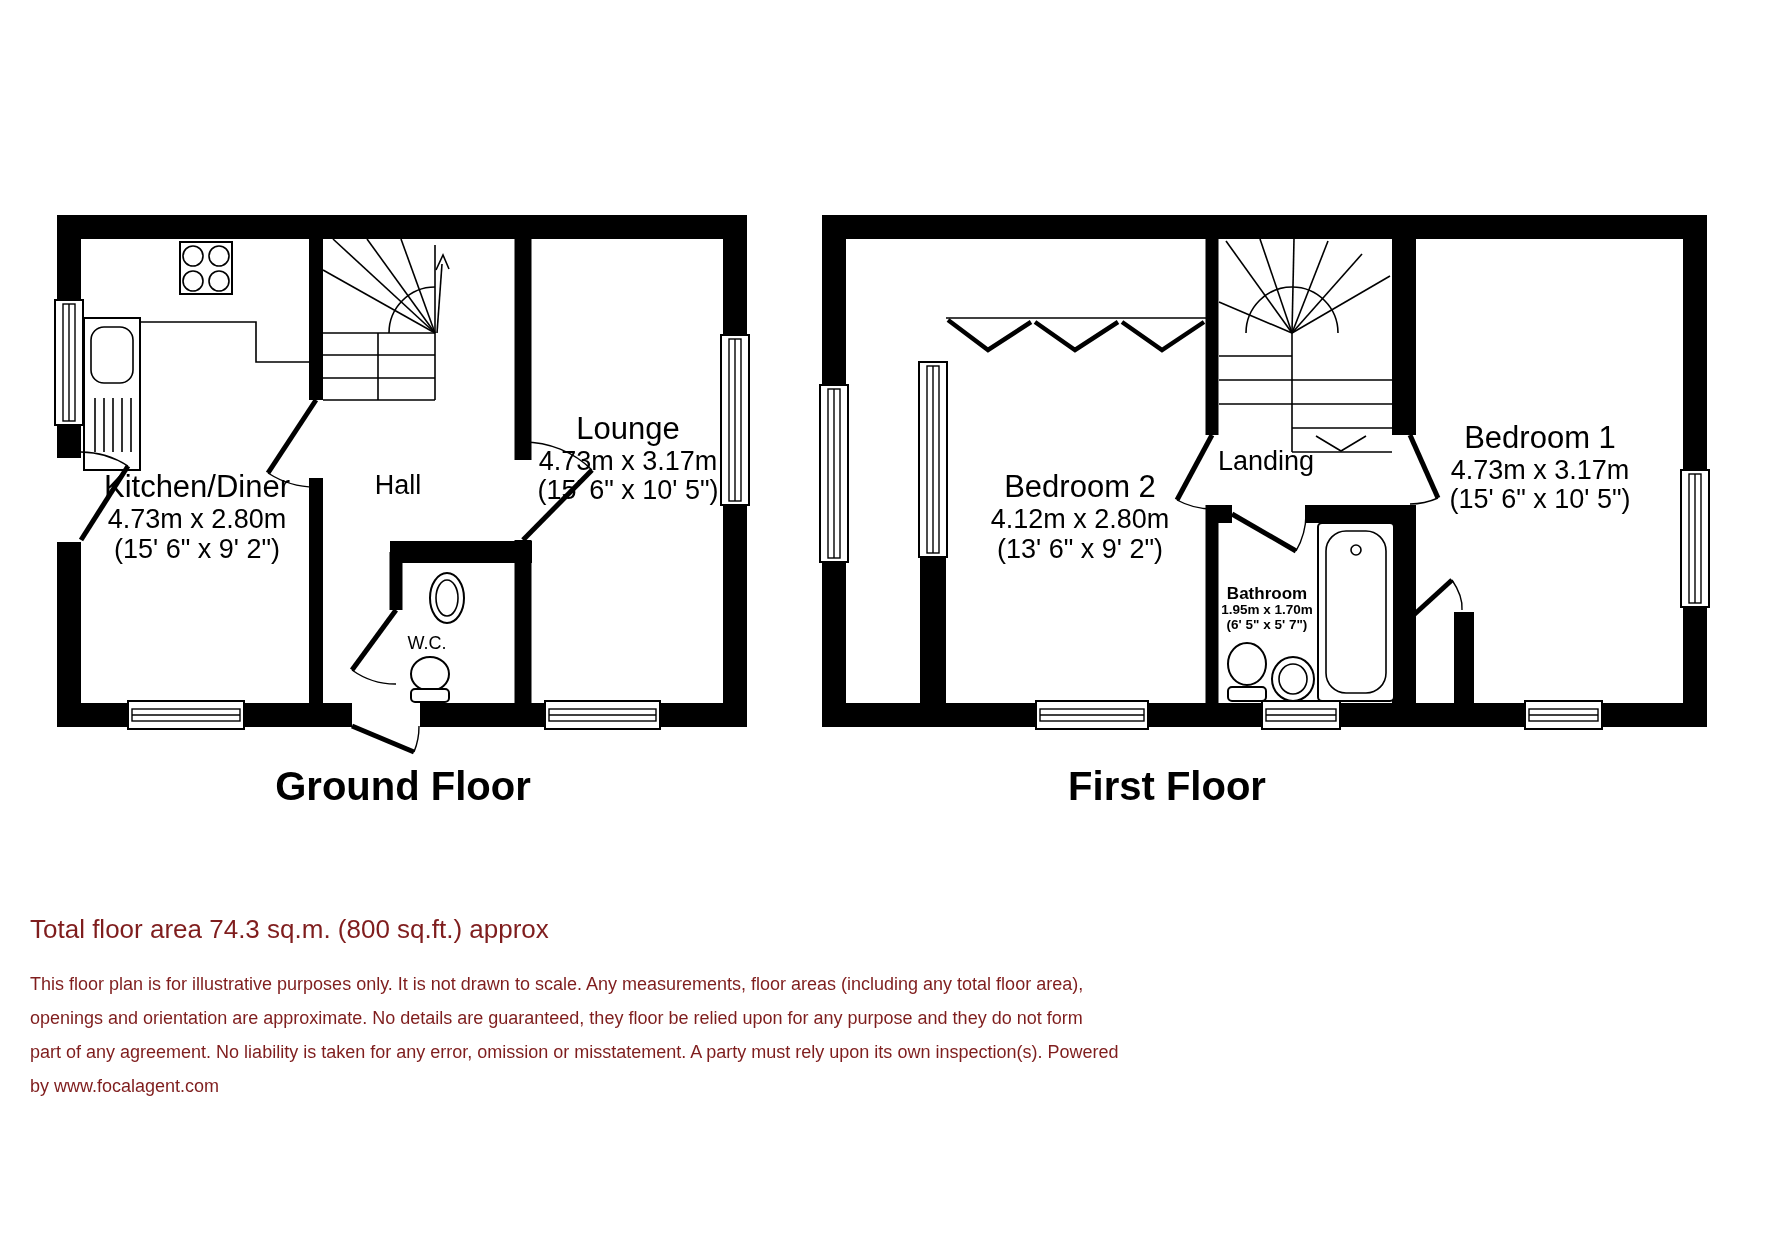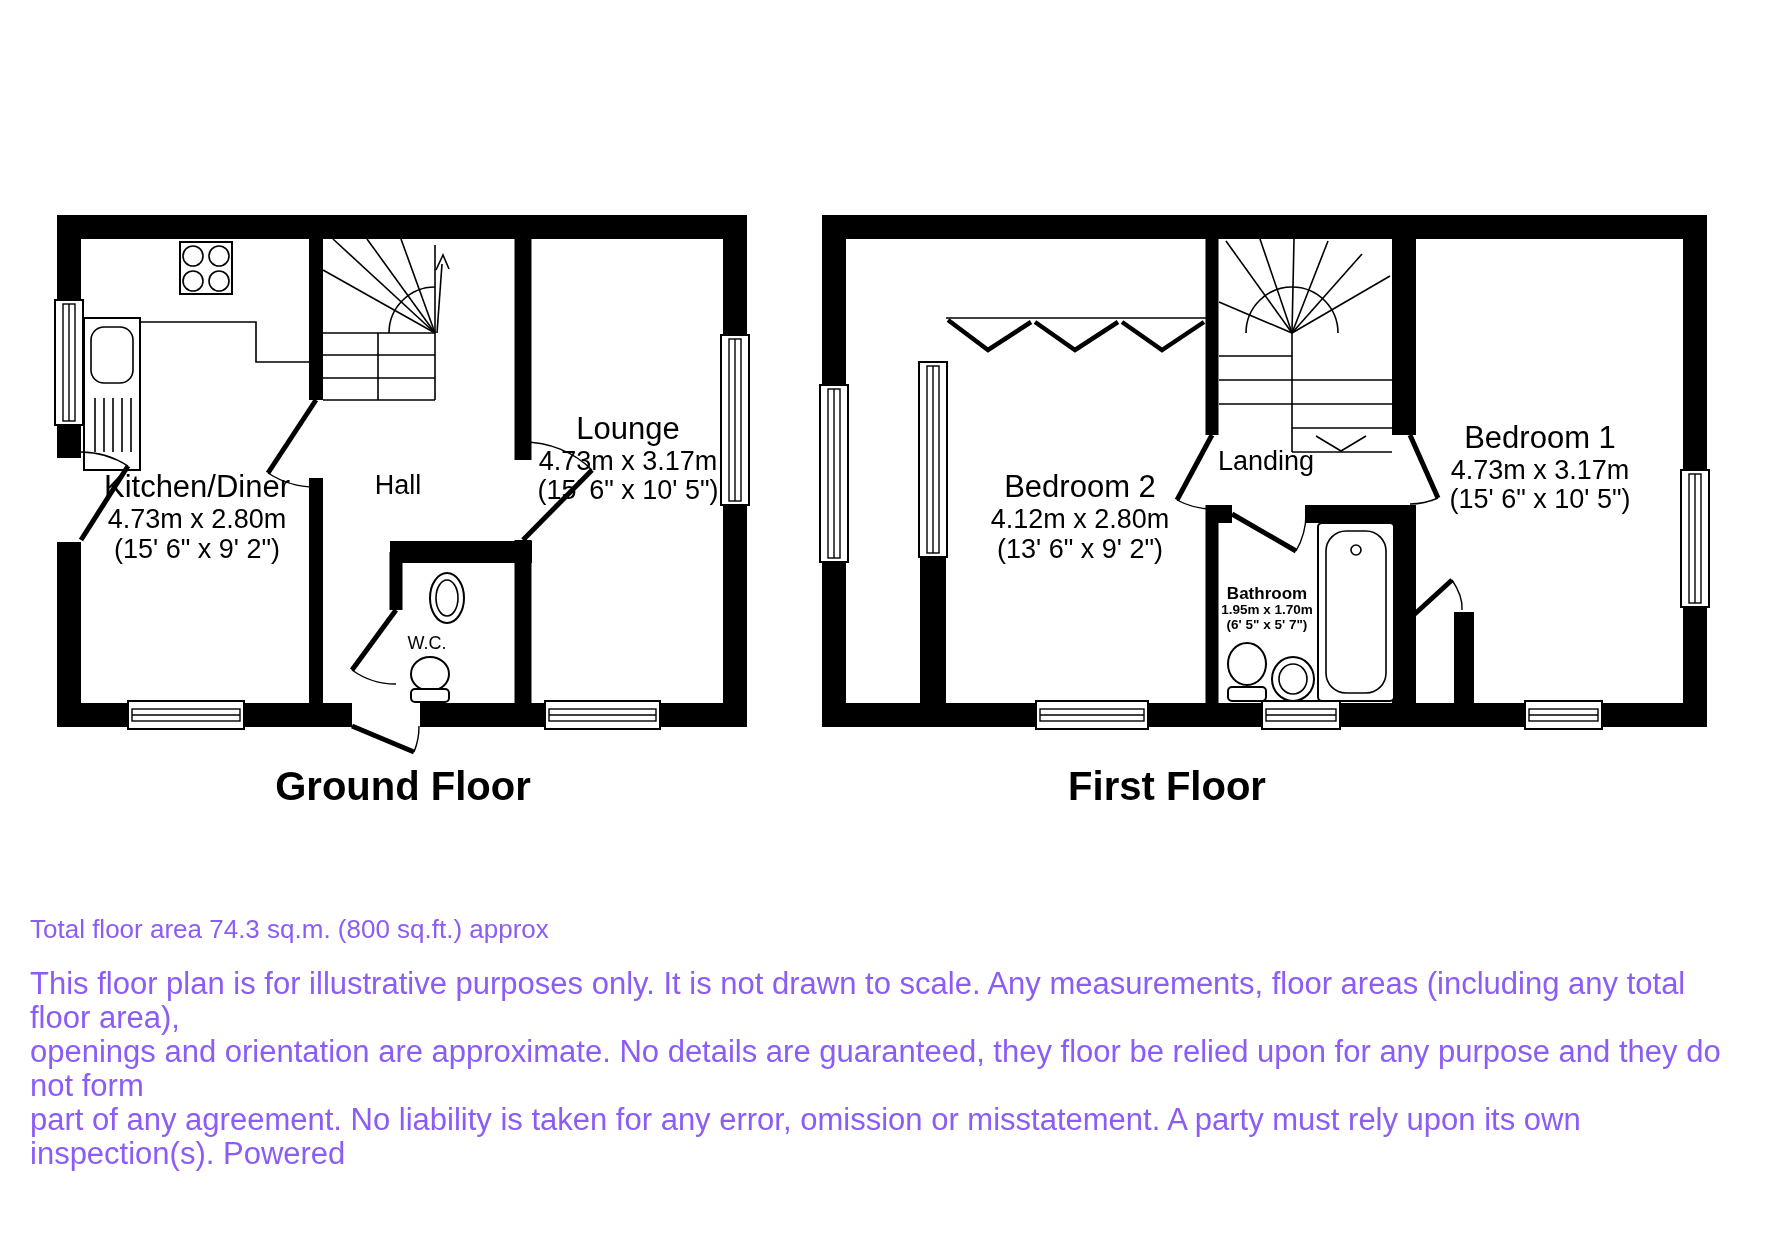--- a/index.html
+++ b/index.html
@@ -14,23 +14,23 @@
   .tiny-dim{font-size:13.5px;font-weight:bold;}
   .floor-title{font-size:40px;font-weight:bold;}
   .wall{stroke:#000;fill:none;}
   .thin{stroke:#000;stroke-width:1.6;fill:none;}
   .leaf{stroke:#000;stroke-width:5;fill:none;}
   .arc{stroke:#000;stroke-width:1.4;fill:none;}
   .fixture{stroke:#000;stroke-width:2;fill:#fff;}
   .win-outer{fill:#fff;stroke:#000;stroke-width:2;}
   .win-inner{fill:none;stroke:#000;stroke-width:1.4;}
   .gap{fill:#fff;stroke:none;}
-  #footer-area{position:absolute;left:30px;top:914px;width:1715px;color:#8b5cf6;}
+  #footer-area{position:absolute;left:30px;top:914px;width:1715px;color:#7f1d1d;}
   #total-area{font-size:26px;margin-bottom:22px;}
-  .disc-line{font-size:31px;line-height:34px;}
+  .disc-line{font-size:18px;line-height:34px;}
 </style>
 </head>
 <body>
 
 <div id="page">
 
 <svg width="1771" height="860" viewBox="0 0 1771 860">
 
   <g>
 
@@ -271,15 +271,16 @@
     <text class="room-dim" x="1540" y="508" text-anchor="middle">(15' 6" x 10' 5")</text>
     <text class="floor-title" x="1167" y="800" text-anchor="middle">First Floor</text>
   </g>
 </svg>
 
 <div id="footer-area">
   <div id="total-area">Total floor area 74.3 sq.m. (800 sq.ft.) approx</div>
   <div class="disc-line">This floor plan is for illustrative purposes only. It is not drawn to scale. Any measurements, floor areas (including any total floor area),</div>
   <div class="disc-line">openings and orientation are approximate. No details are guaranteed, they floor be relied upon for any purpose and they do not form</div>
   <div class="disc-line">part of any agreement. No liability is taken for any error, omission or misstatement. A party must rely upon its own inspection(s). Powered</div>
+  <div class="disc-line">by www.focalagent.com</div>
 </div>
 
 </div>
 
 </body></html>

